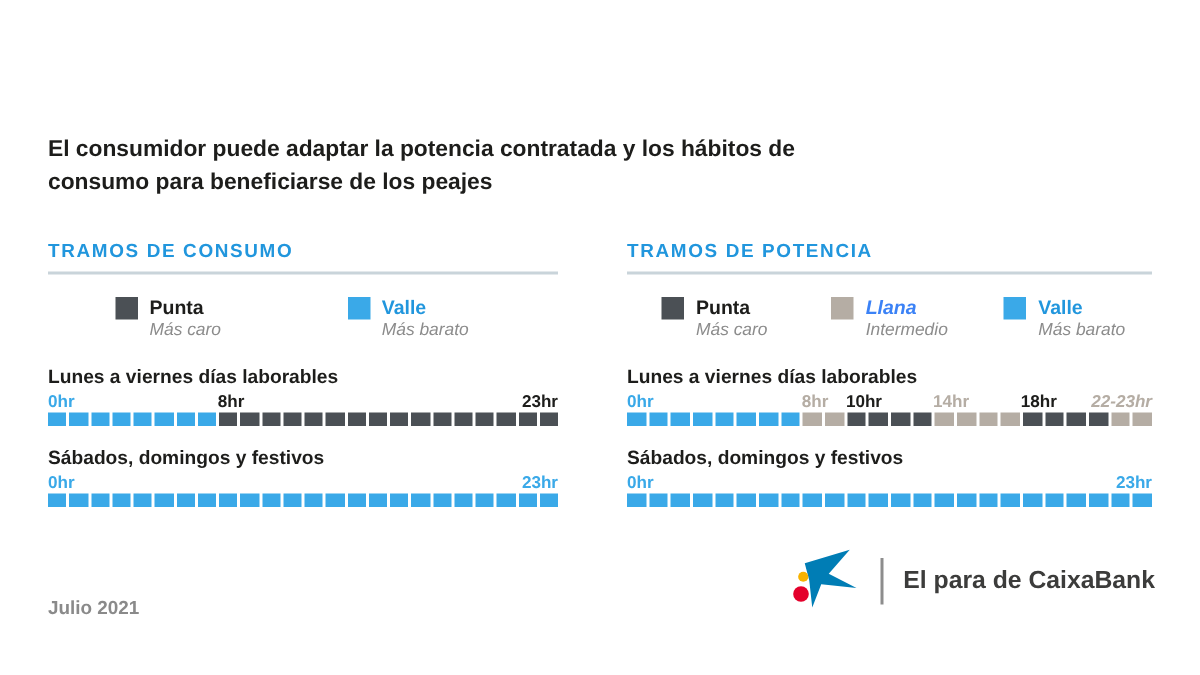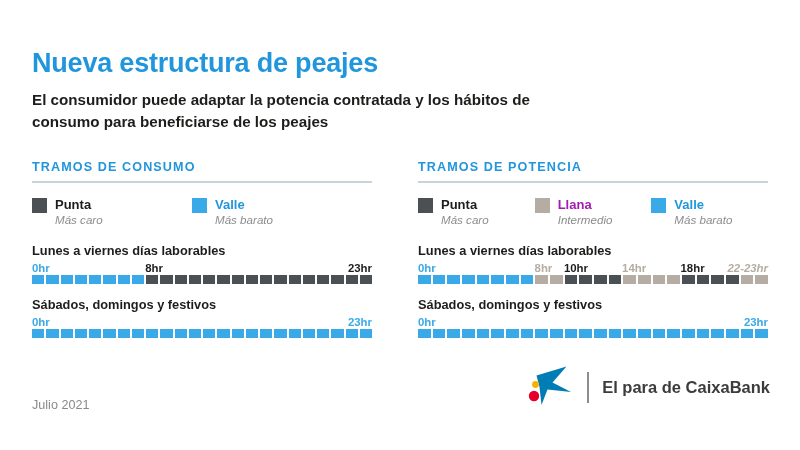--- a/index.html
+++ b/index.html
@@ -67,20 +67,21 @@
 
   
   .legend {
     display: flex;
     margin-bottom: 16px;
   }
   .legend-item {
     display: flex;
     align-items: flex-start;
     gap: 8px;
+    justify-content: center;
   }
   .col-left  .legend-item { width: 160px; }
   .col-right .legend-item { width: 118px; }
   .swatch {
     width: 15px;
     height: 15px;
     flex: 0 0 auto;
     margin-top: 1px;
   }
   .legend-text { line-height: 1.24; }
@@ -126,20 +127,21 @@
     height: 9px;
   }
 
   
   .date-stamp {
     position: absolute;
     left: 32px;
     top: 398px;
     font-size: 12.6px;
     color: #8a8a8a;
+    font-weight: bold;
   }
   .brand {
     position: absolute;
     right: 30px;
     top: 362px;
     display: flex;
     align-items: center;
     gap: 13px;
   }
   .brand-divider {
@@ -152,21 +154,20 @@
     font-weight: bold;
     color: #3c3c3b;
     white-space: nowrap;
   }
 </style>
 </head>
 <body>
 
 <div class="page">
 
-  <div class="title">Nueva estructura de peajes</div>
   <div class="subtitle">El consumidor puede adaptar la potencia contratada y los hábitos de consumo para beneficiarse de los peajes</div>
 
   <div class="column col-left">
     <div class="section-head">TRAMOS DE CONSUMO</div>
     <div class="section-rule"></div>
     <div class="legend">
         <div class="legend-item">
           <span class="swatch" style="background: rgb(75, 80, 85);"></span>
           <span class="legend-text">
             <span class="legend-label" style="color: rgb(29, 29, 27);">Punta</span>
@@ -259,21 +260,21 @@
         <div class="legend-item">
           <span class="swatch" style="background: rgb(75, 80, 85);"></span>
           <span class="legend-text">
             <span class="legend-label" style="color: rgb(29, 29, 27);">Punta</span>
             <span class="legend-sub">Más caro</span>
           </span>
         </div>
         <div class="legend-item">
           <span class="swatch" style="background: rgb(181, 173, 164);"></span>
           <span class="legend-text">
-            <span class="legend-label" style="color: #a21caf;">Llana</span>
+            <span class="legend-label" style="color: #3b82f6; font-style: italic;">Llana</span>
             <span class="legend-sub">Intermedio</span>
           </span>
         </div>
         <div class="legend-item">
           <span class="swatch" style="background: rgb(58, 169, 232);"></span>
           <span class="legend-text">
             <span class="legend-label" style="color: rgb(33, 150, 221);">Valle</span>
             <span class="legend-sub">Más barato</span>
           </span>
         </div>

